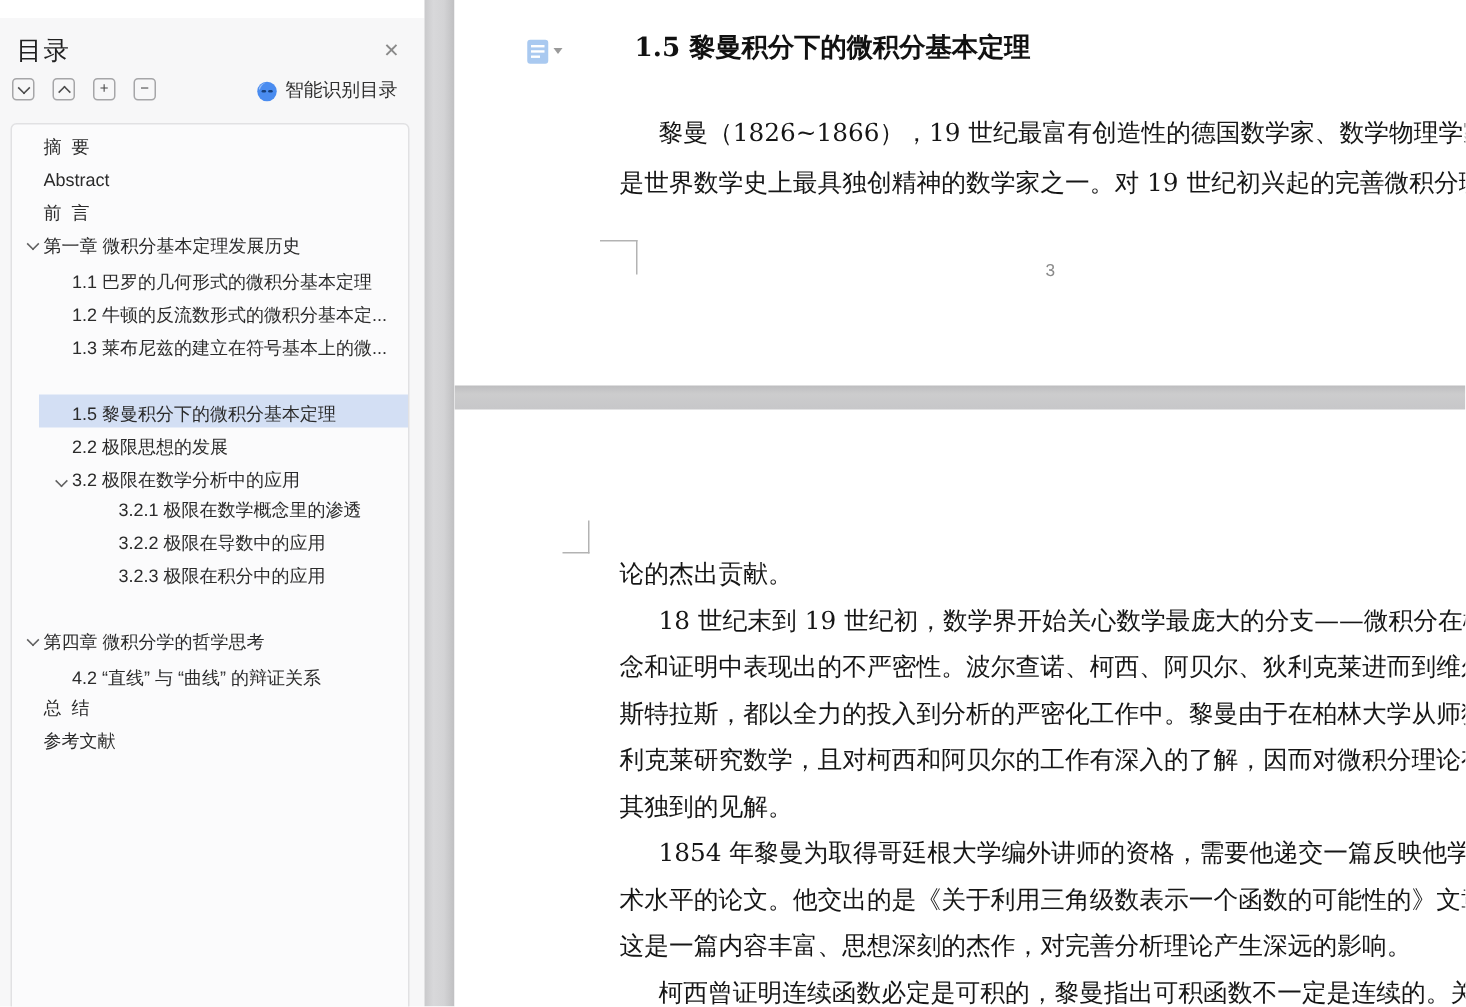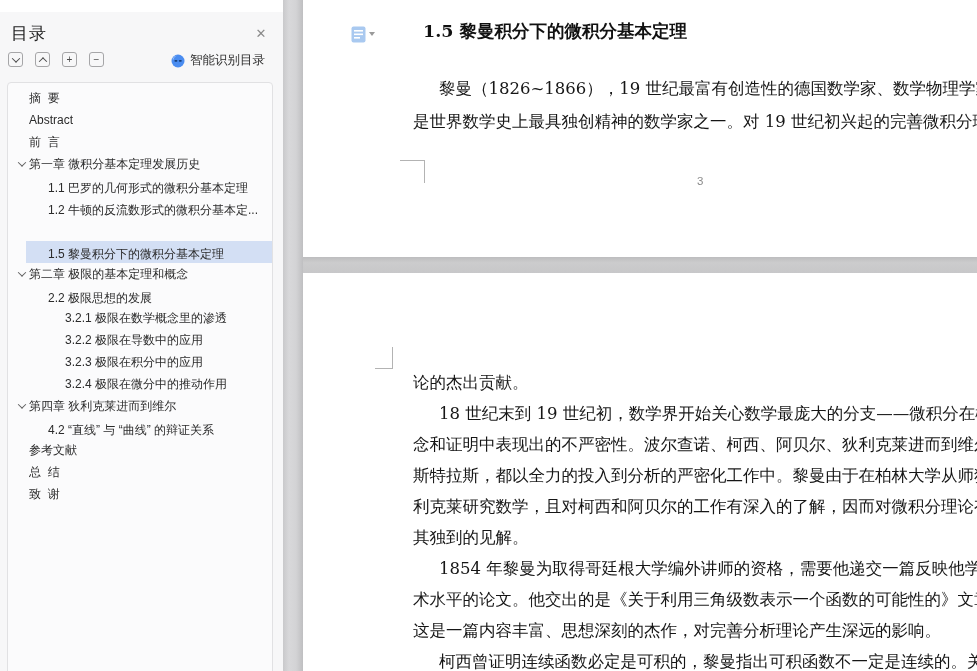--- a/index.html
+++ b/index.html
@@ -48,21 +48,21 @@
   .toc-row .chev{width:14px;height:14px;display:inline-flex;align-items:center;justify-content:center;flex:none;}
   .toc-row .chev.hidden::before{display:none;}
   .toc-row .chev::before{
     content:"";width:5px;height:5px;
     border-left:1.2px solid #5f5f5f;border-bottom:1.2px solid #5f5f5f;
     transform:rotate(-45deg) translate(1px,-1px);
   }
   .toc-label{white-space:pre;overflow:hidden;}
   .lvl0{padding-left:7px;}
   .lvl1{padding-left:26px;align-items:flex-end;}
-  .lvl2{padding-left:43px;}
+  .lvl2{padding-left:43px;gap:14px;}
   .toc-row.active{
     background:#d3dff4;margin-left:18px;padding-left:8px;
   }
   
   .divider-strip{
     position:absolute;left:283px;top:0;width:20px;height:671px;
     background:linear-gradient(to right,#c9c9cb 0,#d8d8da 30%,#d3d3d5 65%,#bfbfc1 100%);
   }
   
   .main{
@@ -156,68 +156,67 @@
       <div class="toc-row lvl1">
         <span class="chev hidden"></span>
         <span class="toc-label">1.1 巴罗的几何形式的微积分基本定理</span>
       </div>
       <div class="toc-row lvl1">
         <span class="chev hidden"></span>
         <span class="toc-label">1.2 牛顿的反流数形式的微积分基本定...</span>
       </div>
       <div class="toc-row lvl1">
         <span class="chev hidden"></span>
+        <span class="toc-label">1.3 莱布尼兹的建立在符号基本上的微...</span>
+      </div>
+      <div class="toc-row lvl1">
+        <span class="chev hidden"></span>
       </div>
       <div class="toc-row lvl1 active">
         <span class="chev hidden"></span>
         <span class="toc-label">1.5 黎曼积分下的微积分基本定理</span>
       </div>
-      <div class="toc-row lvl0">
+      <div class="toc-row lvl1">
+        <span class="chev hidden"></span>
+        <span class="toc-label">2.2 极限思想的发展</span>
+      </div>
+      <div class="toc-row lvl1">
         <span class="chev"></span>
-        <span class="toc-label">第二章 极限的基本定理和概念</span>
-      </div>
-      <div class="toc-row lvl1">
-        <span class="chev hidden"></span>
-        <span class="toc-label">2.2 极限思想的发展</span>
+        <span class="toc-label">3.2 极限在数学分析中的应用</span>
       </div>
       <div class="toc-row lvl2">
         <span class="chev hidden"></span>
         <span class="toc-label">3.2.1 极限在数学概念里的渗透</span>
       </div>
       <div class="toc-row lvl2">
         <span class="chev hidden"></span>
         <span class="toc-label">3.2.2 极限在导数中的应用</span>
       </div>
       <div class="toc-row lvl2">
         <span class="chev hidden"></span>
         <span class="toc-label">3.2.3 极限在积分中的应用</span>
       </div>
       <div class="toc-row lvl2">
         <span class="chev hidden"></span>
-        <span class="toc-label">3.2.4 极限在微分中的推动作用</span>
       </div>
       <div class="toc-row lvl0">
         <span class="chev"></span>
-        <span class="toc-label">第四章 狄利克莱进而到维尔</span>
+        <span class="toc-label">第四章 微积分学的哲学思考</span>
       </div>
       <div class="toc-row lvl1">
         <span class="chev hidden"></span>
         <span class="toc-label">4.2 “直线” 与 “曲线” 的辩证关系</span>
       </div>
       <div class="toc-row lvl0">
         <span class="chev hidden"></span>
+        <span class="toc-label">总  结</span>
+      </div>
+      <div class="toc-row lvl0">
+        <span class="chev hidden"></span>
         <span class="toc-label">参考文献</span>
-      </div>
-      <div class="toc-row lvl0">
-        <span class="chev hidden"></span>
-        <span class="toc-label">总  结</span>
-      </div>
-      <div class="toc-row lvl0">
-        <span class="chev hidden"></span>
-        <span class="toc-label">致  谢</span>
       </div>
     </div>
 </div>
 
 <div class="divider-strip"></div>
 
 <div class="main">
 
   <div class="page-thumb-btn">
     <svg width="15" height="17" viewBox="0 0 15 17">

